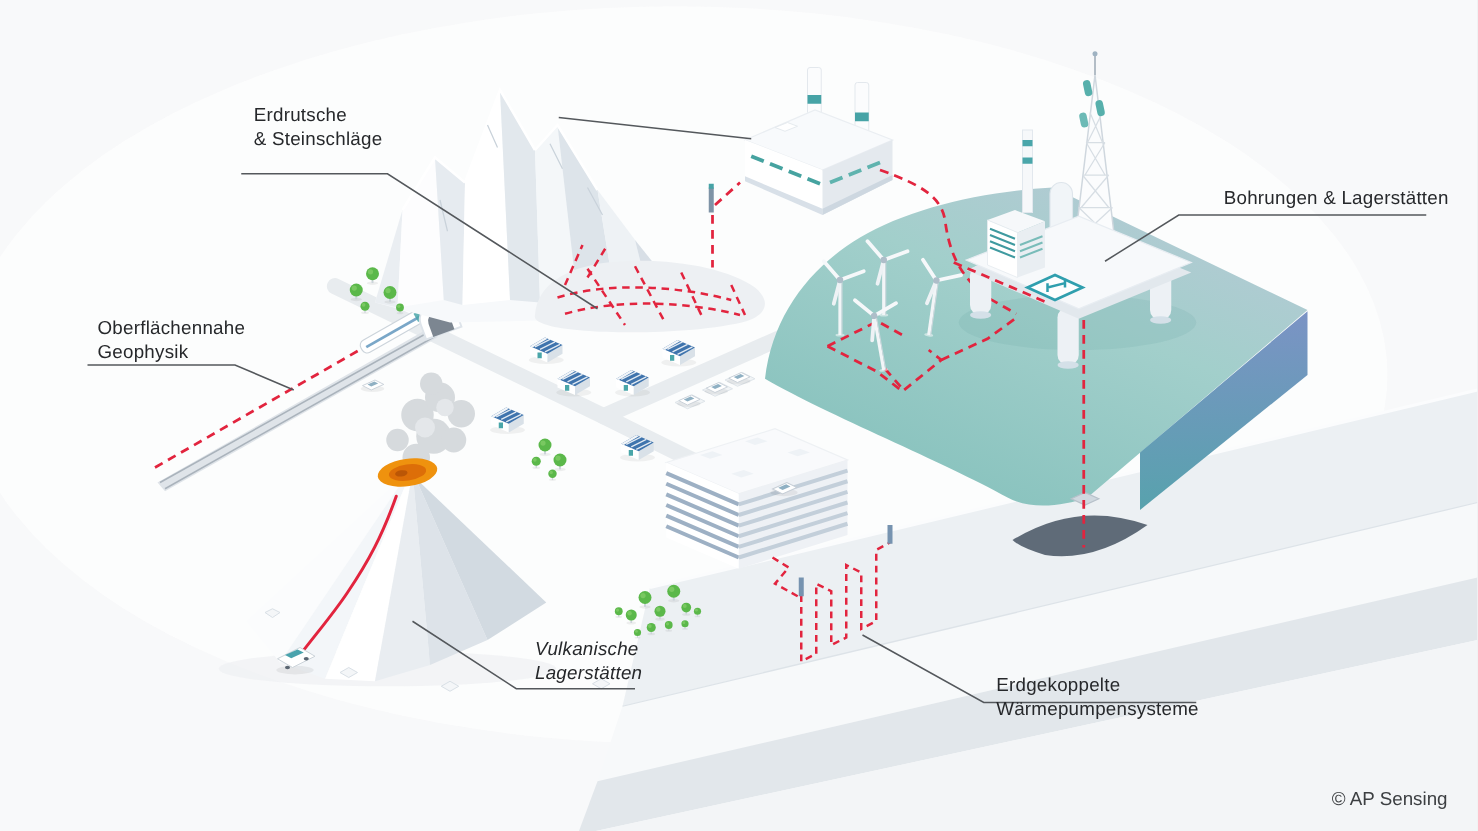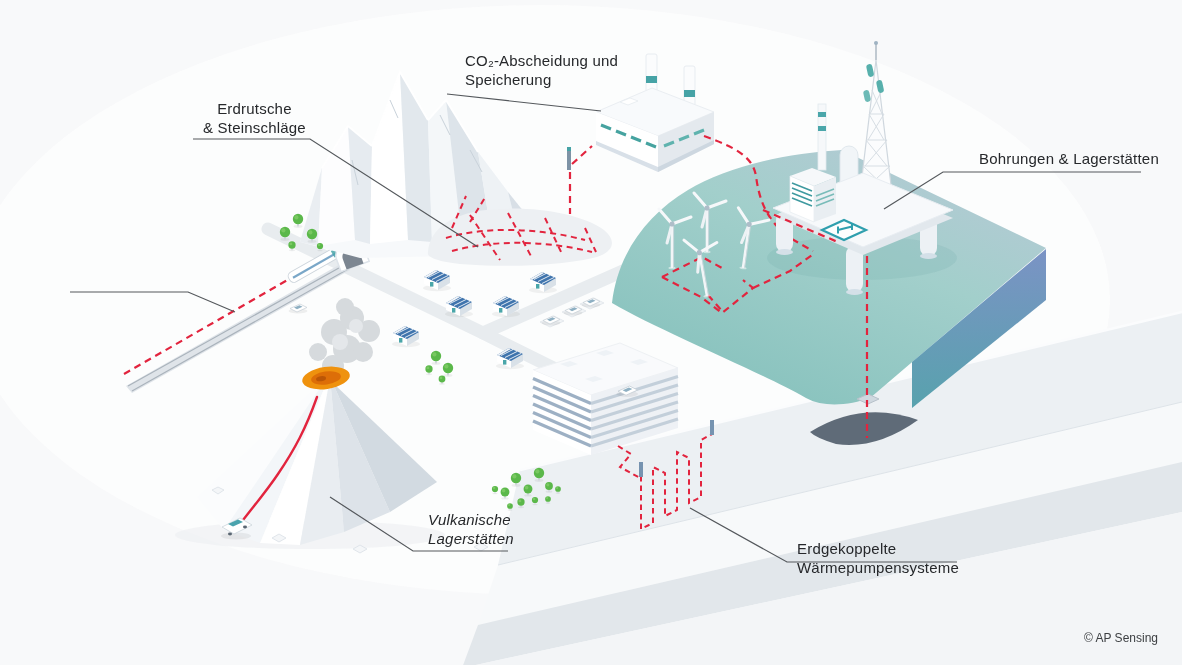--- a/index.html
+++ b/index.html
@@ -8,21 +8,21 @@
     background:#f8f9fa;
     font-family:"Liberation Sans","DejaVu Sans",sans-serif;
   }
   .stage svg{position:absolute;left:0;top:0;}
   .label{
     position:absolute;font-size:15px;line-height:19px;color:#26282b;
     letter-spacing:.2px;white-space:nowrap;font-weight:500;
   }
   .label span{display:block;}
   .copyright{
-    position:absolute;top:631px;right:24px;font-size:12px;color:#3c3f42;
+    position:absolute;top:631px;right:24px;font-size:15px;color:#3c3f42;
   }
 </style>
 </head>
 <body>
 
 <div class="stage">
 
 <svg width="1182" height="665" viewBox="0 0 1182 665">
   <defs>
     <linearGradient id="gWater" x1="0.85" y1="0" x2="0.15" y2="1">
@@ -355,34 +355,34 @@
   <g fill="none" stroke="#54585c" stroke-width="1.2">
     <path d="M 447,94 L 601,111"></path>
     <path d="M 193,139 H 310 L 478,247"></path>
     <path d="M 1141,172 H 943 L 884,209"></path>
     <path d="M 70,292 H 188 L 235,312"></path>
     <path d="M 330,497 L 413,551 H 508"></path>
     <path d="M 690,508 L 787,562 H 957"></path>
   </g>
 </svg>
 
-<div class="label" style="left:465px;top:51px;">
-  <span>CO₂-Abscheidung und</span>
-  <span>Speicherung</span>
-</div>
-
-<div class="label" style="left:203px;top:99px;text-align:center;">
+
+<div class="label" style="left:203px;top:83px;">
   <span>Erdrutsche</span>
   <span>&amp; Steinschläge</span>
 </div>
 
 <div class="label" style="left:979px;top:149px;">
   <span>Bohrungen &amp; Lagerstätten</span>
 </div>
 
+<div class="label" style="left:78px;top:253px;">
+  <span>Oberflächennahe</span>
+  <span>Geophysik</span>
+</div>
 
 <div class="label" style="left:428px;top:510px;font-style:italic;">
   <span>Vulkanische</span>
   <span>Lagerstätten</span>
 </div>
 
 <div class="label" style="left:797px;top:539px;">
   <span>Erdgekoppelte</span>
   <span>Wärmepumpensysteme</span>
 </div>

